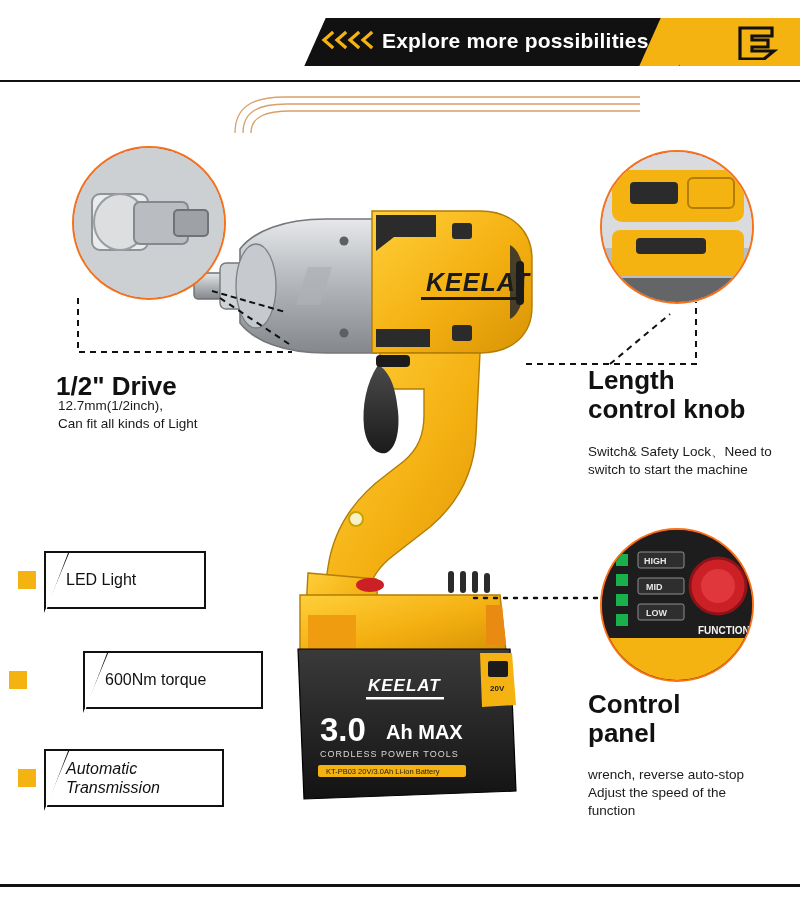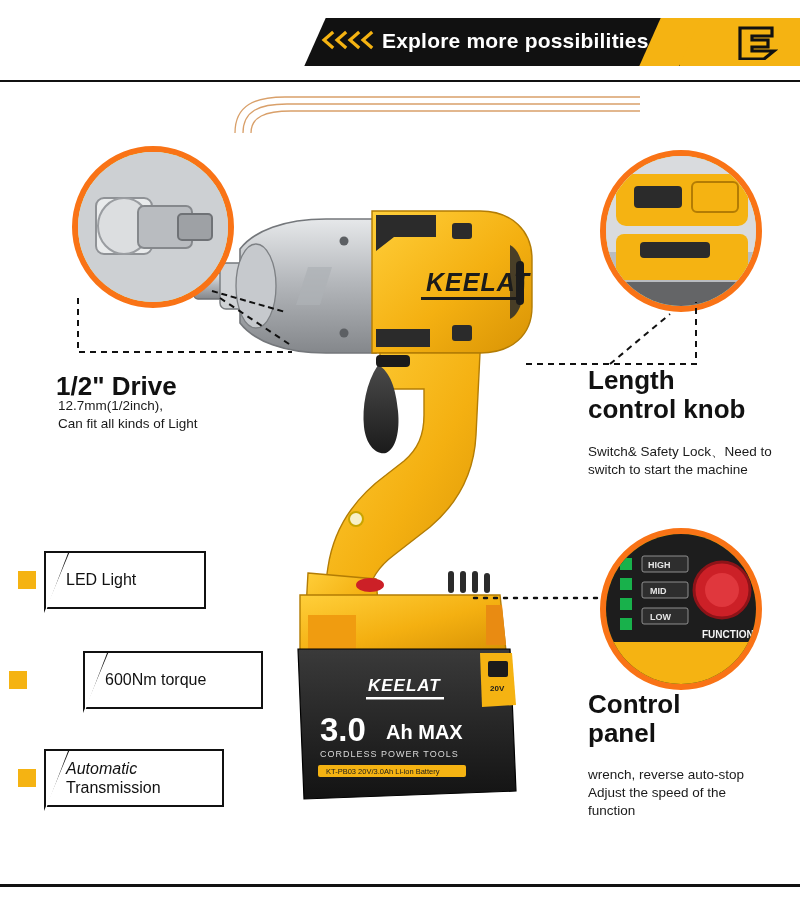--- a/index.html
+++ b/index.html
@@ -105,24 +105,24 @@
   .tool-stage {
     position: absolute;
     left: 180px; top: 175px;
     width: 420px;
     height: 640px;
   }
 
   
   .callout-circle {
     position: absolute;
-    border: 6px solid #f97316;
+    border: 2px solid #f97316;
     border-radius: 50%;
     overflow: hidden;
-    background: #eab308;
+    background: #b91c1c;
   }
   .circle-drive { left: 72px; top: 146px; width: 150px; height: 150px; }
   .circle-knob  { left: 600px; top: 150px; width: 150px; height: 150px; }
   .circle-panel { left: 600px; top: 528px; width: 150px; height: 150px; }
 
   
   .leader {
     position: absolute;
     border-top: 2px dashed #111111;
   }
@@ -459,18 +459,18 @@
   <div class="chip-body">
     <span class="chip-label">600Nm torque</span>
   </div>
 </div>
 
 <div class="chip chip-3">
   <div class="chip-square"></div>
   <div class="chip-body">
     <span class="chip-label">
       <span style="display:block;font-style:italic;">Automatic</span>
-      <span style="display:block;">Transmission</span>
+      <span style="display:block;font-style:italic;">Transmission</span>
     </span>
   </div>
 </div>
 
 <div class="bottom-rule"></div>
 
 </body></html>

